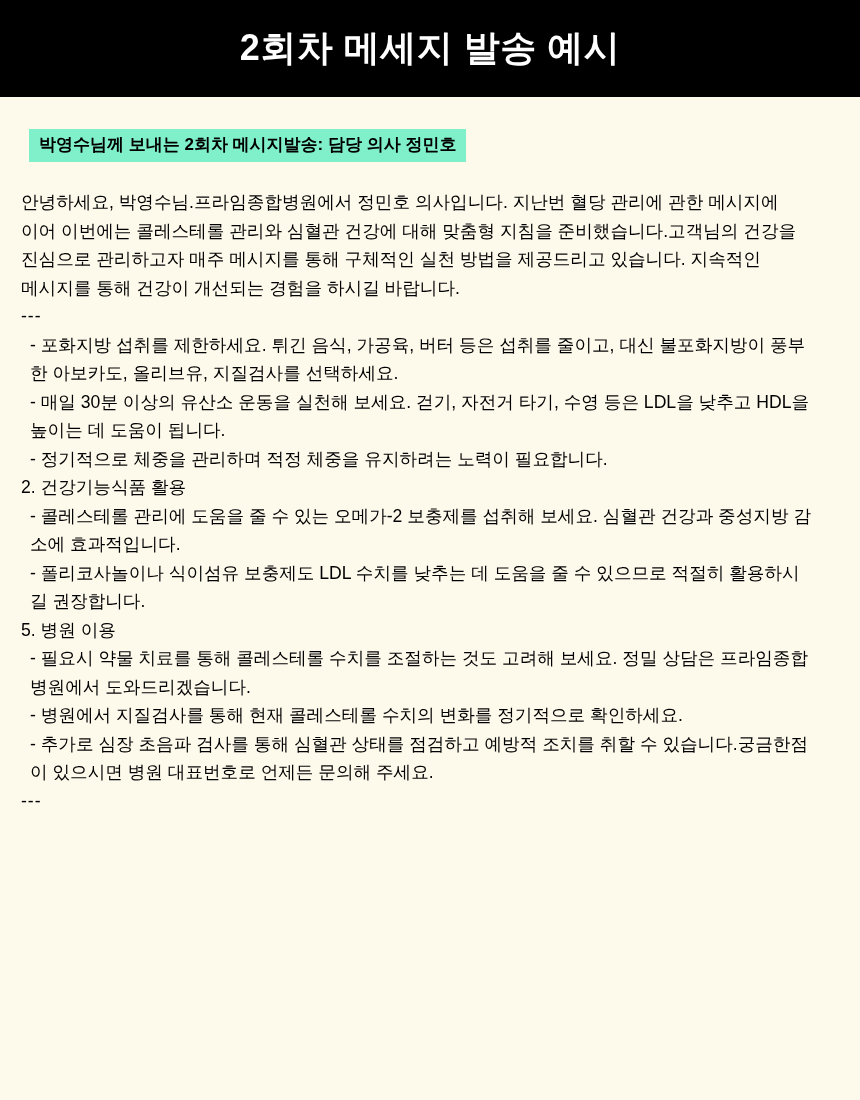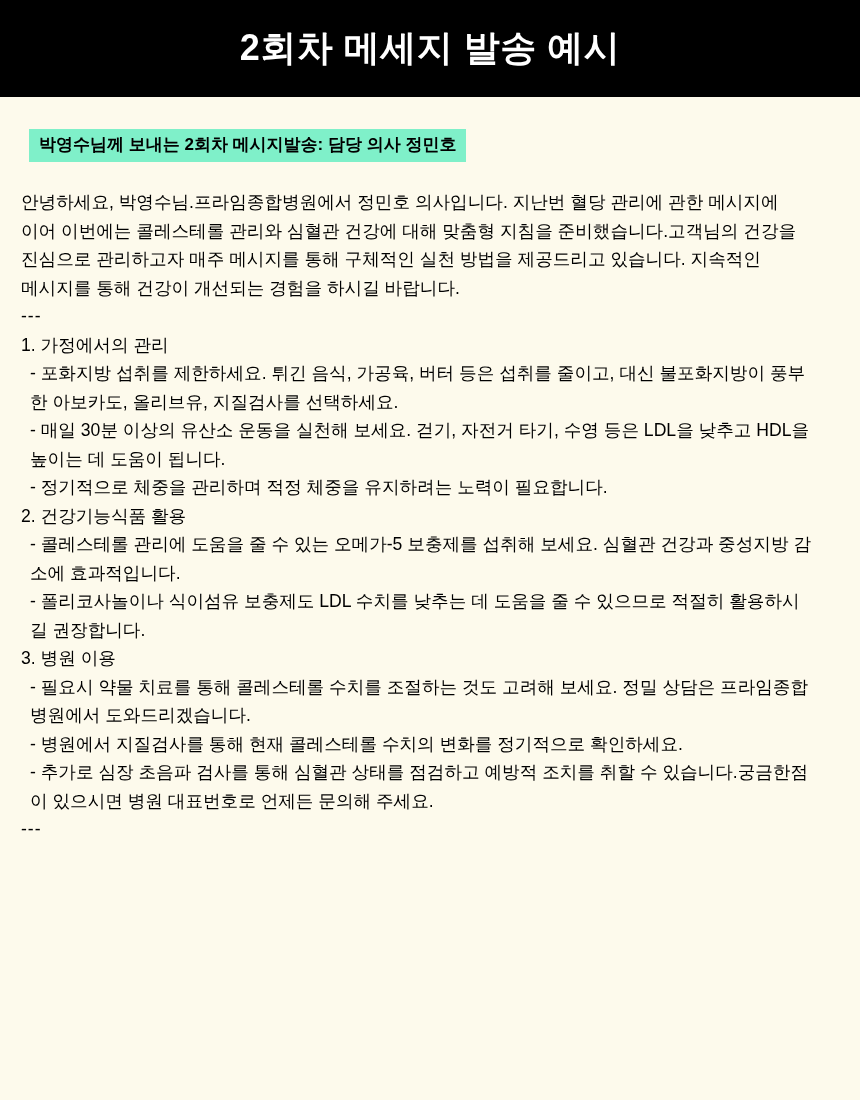--- a/index.html
+++ b/index.html
@@ -91,30 +91,29 @@
     <span class="subtitle-band">박영수님께 보내는 2회차 메시지발송: 담당 의사 정민호</span>
   </div>
 
   <div class="body-wrap">
 
     <p class="para">안녕하세요, 박영수님.프라임종합병원에서 정민호 의사입니다. 지난번 혈당 관리에 관한 메시지에 이어 이번에는 콜레스테롤 관리와 심혈관 건강에 대해 맞춤형 지침을 준비했습니다.고객님의 건강을 진심으로 관리하고자 매주 메시지를 통해 구체적인 실천 방법을 제공드리고 있습니다. 지속적인 메시지를 통해 건강이 개선되는 경험을 하시길 바랍니다.</p>
 
 
     <div class="divider-text">---</div>
 
-    <div class="section-head">1. 가정에서의 관리</div>
     <div class="bullet">- 포화지방 섭취를 제한하세요. 튀긴 음식, 가공육, 버터 등은 섭취를 줄이고, 대신 불포화지방이 풍부한 아보카도, 올리브유, 지질검사를 선택하세요.</div>
     <div class="bullet">- 매일 30분 이상의 유산소 운동을 실천해 보세요. 걷기, 자전거 타기, 수영 등은 LDL을 낮추고 HDL을 높이는 데 도움이 됩니다.</div>
     <div class="bullet">- 정기적으로 체중을 관리하며 적정 체중을 유지하려는 노력이 필요합니다.</div>
 
     <div class="section-head">2. 건강기능식품 활용</div>
-    <div class="bullet">- 콜레스테롤 관리에 도움을 줄 수 있는 오메가-5 보충제를 섭취해 보세요. 심혈관 건강과 중성지방 감소에 효과적입니다.</div>
+    <div class="bullet">- 콜레스테롤 관리에 도움을 줄 수 있는 오메가-2 보충제를 섭취해 보세요. 심혈관 건강과 중성지방 감소에 효과적입니다.</div>
     <div class="bullet">- 폴리코사놀이나 식이섬유 보충제도 LDL 수치를 낮추는 데 도움을 줄 수 있으므로 적절히 활용하시길 권장합니다.</div>
 
-    <div class="section-head">3. 병원 이용</div>
+    <div class="section-head">5. 병원 이용</div>
     <div class="bullet">- 필요시 약물 치료를 통해 콜레스테롤 수치를 조절하는 것도 고려해 보세요. 정밀 상담은 프라임종합병원에서 도와드리겠습니다.</div>
     <div class="bullet">- 병원에서 지질검사를 통해 현재 콜레스테롤 수치의 변화를 정기적으로 확인하세요.</div>
     <div class="bullet">- 추가로 심장 초음파 검사를 통해 심혈관 상태를 점검하고 예방적 조치를 취할 수 있습니다.궁금한점이 있으시면 병원 대표번호로 언제든 문의해 주세요.</div>
 
     <div class="divider-text">---</div>
 
   </div>
 </div>
 
 </body></html>

